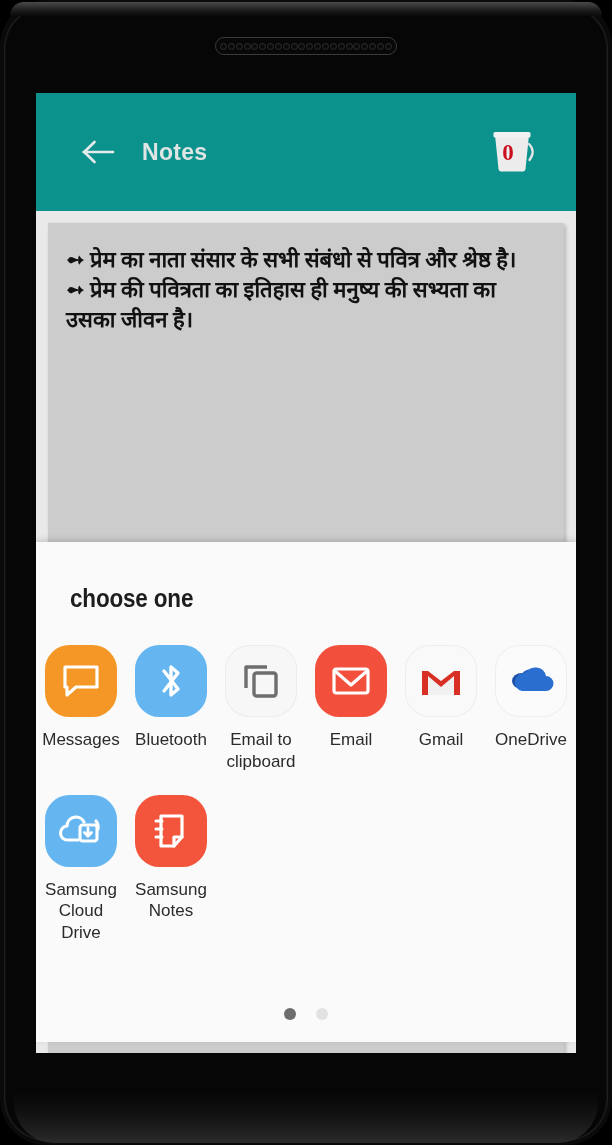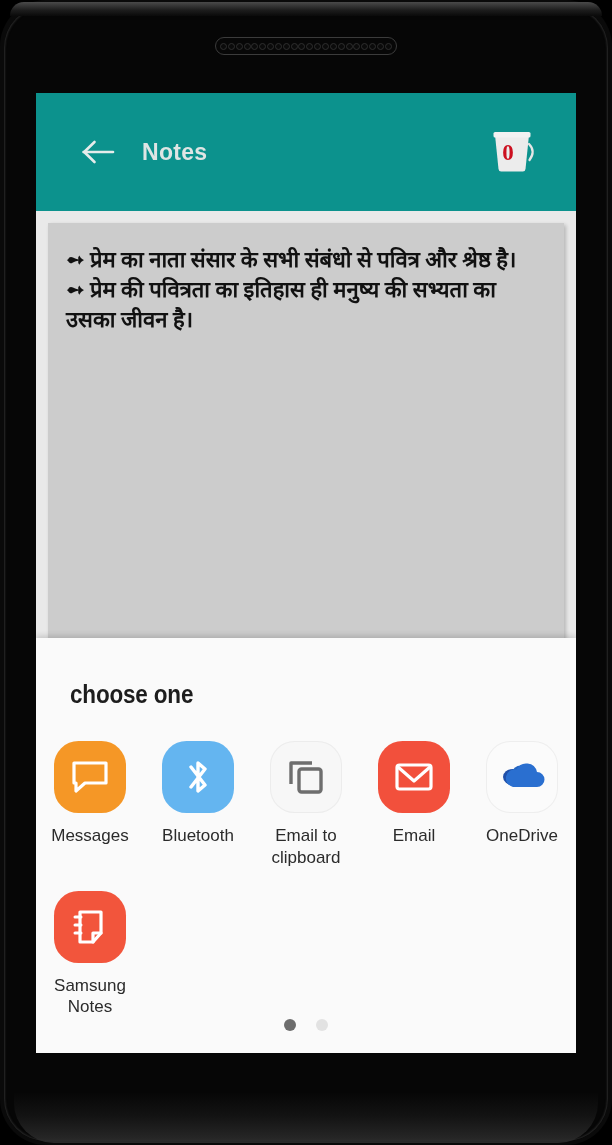--- a/index.html
+++ b/index.html
@@ -103,37 +103,37 @@
     font-family:"Liberation Serif", serif;
     font-weight:bold;
     font-size:22px;
     line-height:1.36;
     color:#111;
   }
   #note-para-2{ }
 
   
   #share-sheet{
-    position:absolute; left:0; right:0; bottom:0;
-    height:415px;
+    position:absolute; left:0; right:0; bottom:11px;
+    height:500px;
     background:#fafafa;
     box-shadow:0 -2px 6px rgba(0,0,0,.16);
     padding:28px 0 0 0;
   }
   #share-title{
     margin:14px 0 0 34px;
     font-size:25px; font-weight:bold; color:#1d1d1d;
     font-family:"Liberation Sans Narrow","Liberation Sans",sans-serif;
     transform:scaleX(.9); transform-origin:left center;
     letter-spacing:-.2px;
   }
   #share-grid{
     margin-top:28px;
     display:grid;
-    grid-template-columns:repeat(5,1fr);
+    grid-template-columns:repeat(6,1fr);
     row-gap:14px;
   }
   .share-item{
     display:flex; flex-direction:column; align-items:center;
     cursor:pointer;
     padding:4px 2px;
   }
   .app-icon{
     width:72px; height:72px;
     display:flex; align-items:center; justify-content:center;
@@ -268,34 +268,60 @@
             <div class="squircle" style="background:#f2503c">
               <svg width="42" height="34" viewBox="0 0 42 34">
                 <rect x="4" y="5" width="34" height="24" rx="2.5" fill="none" stroke="#fff" stroke-width="3.2"></rect>
                 <path d="M5 7 L21 21 L37 7" fill="none" stroke="#fff" stroke-width="3.2" stroke-linejoin="round" stroke-linecap="round"></path>
               </svg>
             </div>
           </div>
           <div class="app-label">Email</div>
         </div>
 
+        <div class="share-item">
+          <div class="app-icon">
+            <div class="squircle" style="background:#f9f9f9;box-shadow:0 0 0 1px #eee inset">
+              <svg width="46" height="36" viewBox="0 0 46 36">
+                <path d="M4 32 V8 L23 22 L42 8 V32 Z" fill="#f1f1f1"></path>
+                <path d="M4 32 V8 L10 8 L10 32 Z" fill="#d93025"></path>
+                <path d="M42 32 V8 L36 8 L36 32 Z" fill="#d93025"></path>
+                <path d="M4 8 L10 8 L23 18 L36 8 L42 8 L23 24 Z" fill="#d93025"></path>
+              </svg>
+            </div>
+          </div>
+          <div class="app-label">Gmail</div>
+        </div>
 
         <div class="share-item">
           <div class="app-icon">
             <div class="squircle" style="background:#fbfbfb;box-shadow:0 0 0 1px #eee inset">
               <svg width="46" height="32" viewBox="0 0 46 32">
                 <ellipse cx="14" cy="16" rx="10" ry="8" fill="#1f4fa8"></ellipse>
                 <ellipse cx="22" cy="12" rx="9" ry="7.5" fill="#2464c0"></ellipse>
                 <path d="M14 26 H38 a7.5 7.5 0 0 0 0-15 a11 11 0 0 0-20.5-2.5 A8.5 8.5 0 0 0 14 26 Z" fill="#2a6fd0"></path>
               </svg>
             </div>
           </div>
           <div class="app-label">OneDrive</div>
         </div>
 
+        <div class="share-item">
+          <div class="app-icon">
+            <div class="squircle" style="background:#64b5f0">
+              <svg width="46" height="40" viewBox="0 0 46 40">
+                <path d="M26 11 A9 9 0 0 0 9 15 A7 7 0 0 0 10 29 H20" fill="none" stroke="#fff" stroke-width="3.1" stroke-linecap="round" stroke-linejoin="round"></path>
+                <rect x="22" y="14" width="17" height="16" rx="2.6" fill="none" stroke="#fff" stroke-width="3.1"></rect>
+                <path d="M30 17 V25 M26.5 21.5 L30 25.2 L33.5 21.5" fill="none" stroke="#fff" stroke-width="2.8" stroke-linecap="round" stroke-linejoin="round"></path>
+                <path d="M38 10 A10 10 0 0 1 40 18" fill="none" stroke="#fff" stroke-width="3.1" stroke-linecap="round"></path>
+              </svg>
+            </div>
+          </div>
+          <div class="app-label">Samsung Cloud Drive</div>
+        </div>
 
         <div class="share-item">
           <div class="app-icon">
             <div class="squircle" style="background:#f2553c">
               <svg width="40" height="42" viewBox="0 0 40 42">
                 <path d="M10 6 H31 V27 L23 36 H10 Z" fill="none" stroke="#fff" stroke-width="3.2" stroke-linejoin="round" stroke-linecap="round"></path>
                 <path d="M31 27 H23 V36" fill="none" stroke="#fff" stroke-width="3.2" stroke-linejoin="round" stroke-linecap="round"></path>
                 <path d="M5 11 H11 M5 19 H11 M5 27 H11" fill="none" stroke="#fff" stroke-width="3.0" stroke-linecap="round"></path>
               </svg>
             </div>

